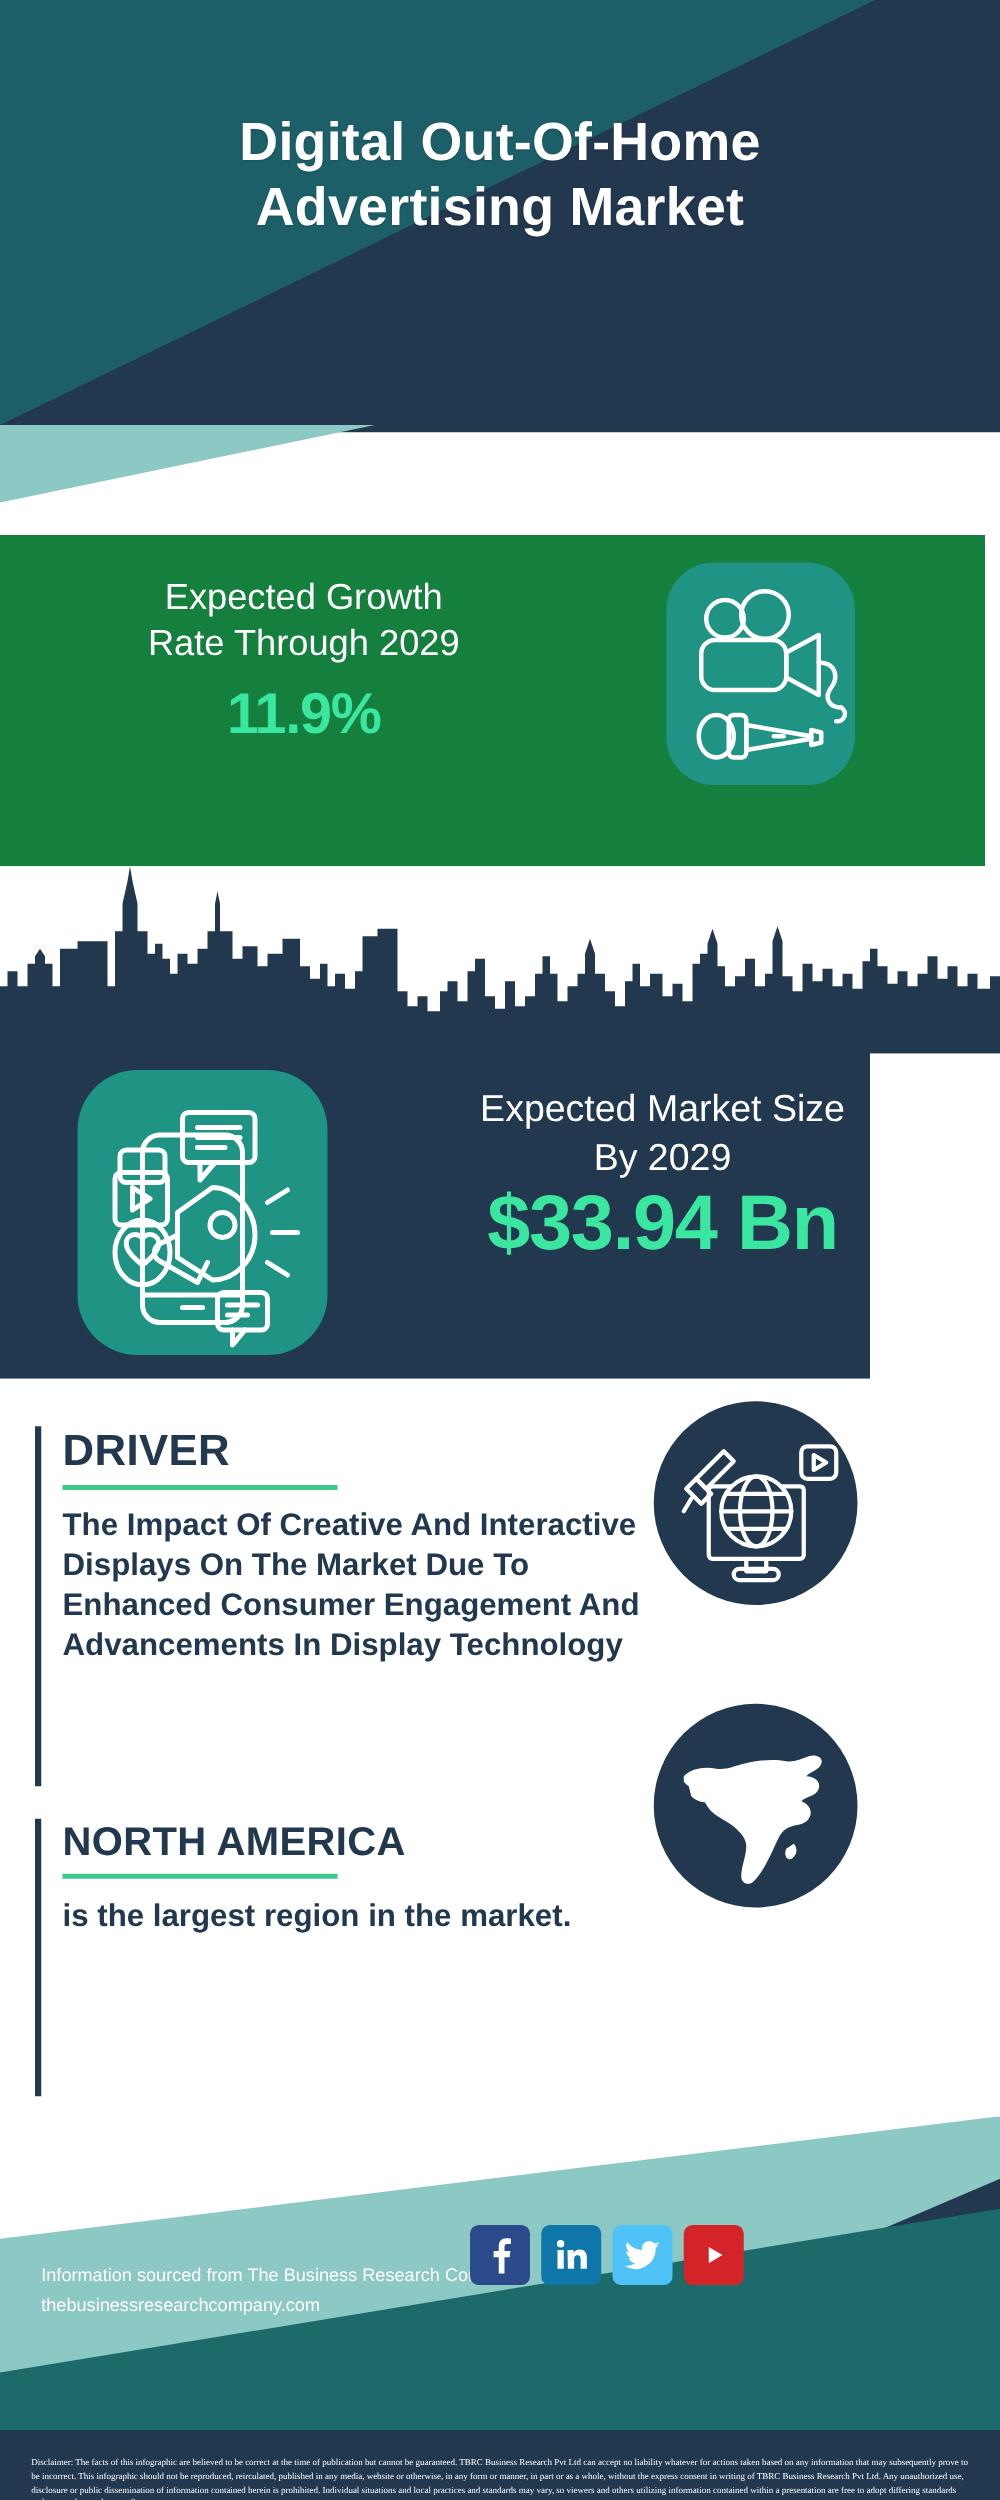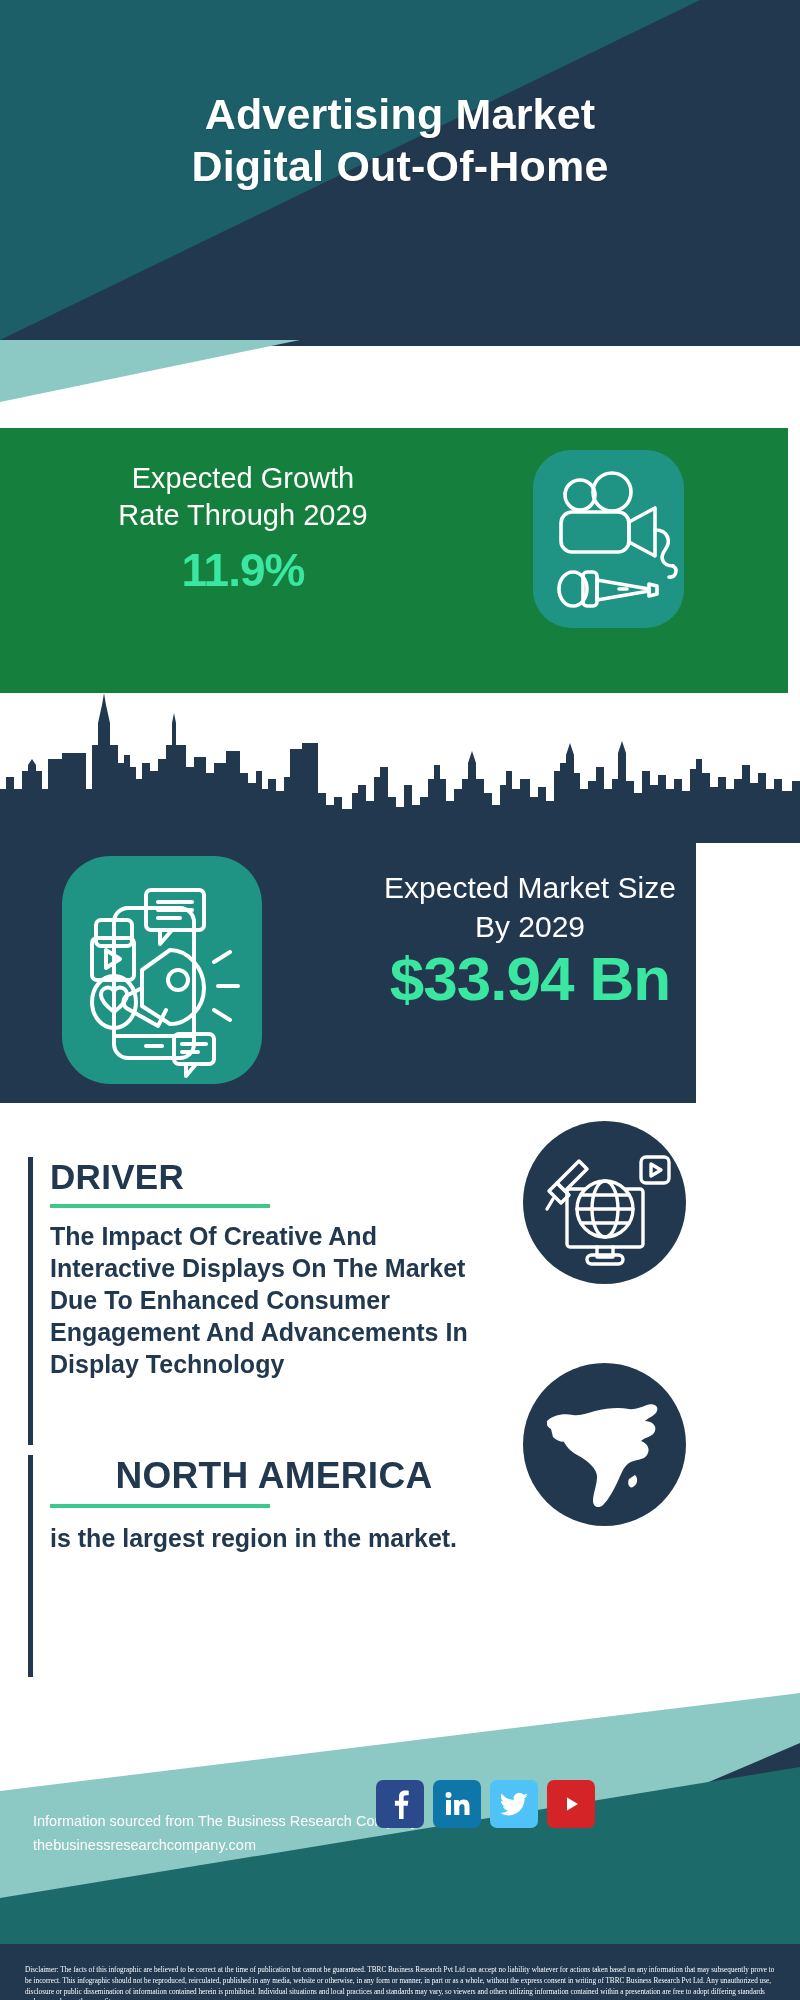--- a/index.html
+++ b/index.html
@@ -41,29 +41,29 @@
 
   
   .body-white{position:absolute;left:0;top:1103px;width:800px;height:590px;background:#ffffff;}
   .block{position:absolute;}
   .rule-left{position:absolute;left:0;top:0;width:5px;background:#22384f;}
   .block-inner{position:absolute;left:22px;top:0;right:0;}
   .block-head{color:#22384f;font-weight:bold;letter-spacing:.3px;}
   .head-underline{height:4px;background:#3ec78c;margin-top:7px;}
   .block-body{color:#22384f;font-weight:bold;line-height:1.28;}
 
-  #driver-block{left:28px;top:54px;width:470px;height:288px;}
+  #driver-block{left:28px;top:38px;width:470px;height:288px;padding-left:40px;}
   #driver-block .rule-left{height:288px;}
   #driver-block .block-head{font-size:35px;}
   #driver-block .head-underline{width:220px;margin-bottom:12px;}
   #driver-block .block-body{font-size:25px;}
 
   #region-block{left:28px;top:352px;width:470px;height:222px;}
   #region-block .rule-left{height:222px;}
-  #region-block .block-head{font-size:37px;text-align:center;}
+  #region-block .block-head{font-size:32px;}
   #region-block .head-underline{width:220px;margin-bottom:14px;}
   #region-block .block-body{font-size:25px;}
 
   .circle-icon{position:absolute;border-radius:50%;background:#22384f;}
   #driver-icon{left:523px;top:18px;width:163px;height:163px;}
   #region-icon{left:523px;top:260px;width:163px;height:163px;}
 
   
   .footer{position:absolute;left:0;top:1693px;width:800px;height:307px;background:#ffffff;overflow:hidden;}
   .f-light{position:absolute;left:0;top:0;width:800px;height:251px;background:#8cc8c4;
@@ -81,22 +81,22 @@
     font-family:Liberation Serif, serif;}
 </style>
 </head>
 <body>
 
 <div class="page">
 
   <div class="header">
     <div class="header-teal"></div>
     <div class="header-title">
+      <div>Digital Out-Of-Home</div>
       <div>Advertising Market</div>
-      <div>Digital Out-Of-Home</div>
     </div>
   </div>
 
   <div class="band-white">
     <div class="navywedge"></div>
     <div class="tealwedge"></div>
   </div>
 
   <div class="growth">
     <div class="growth-text">

